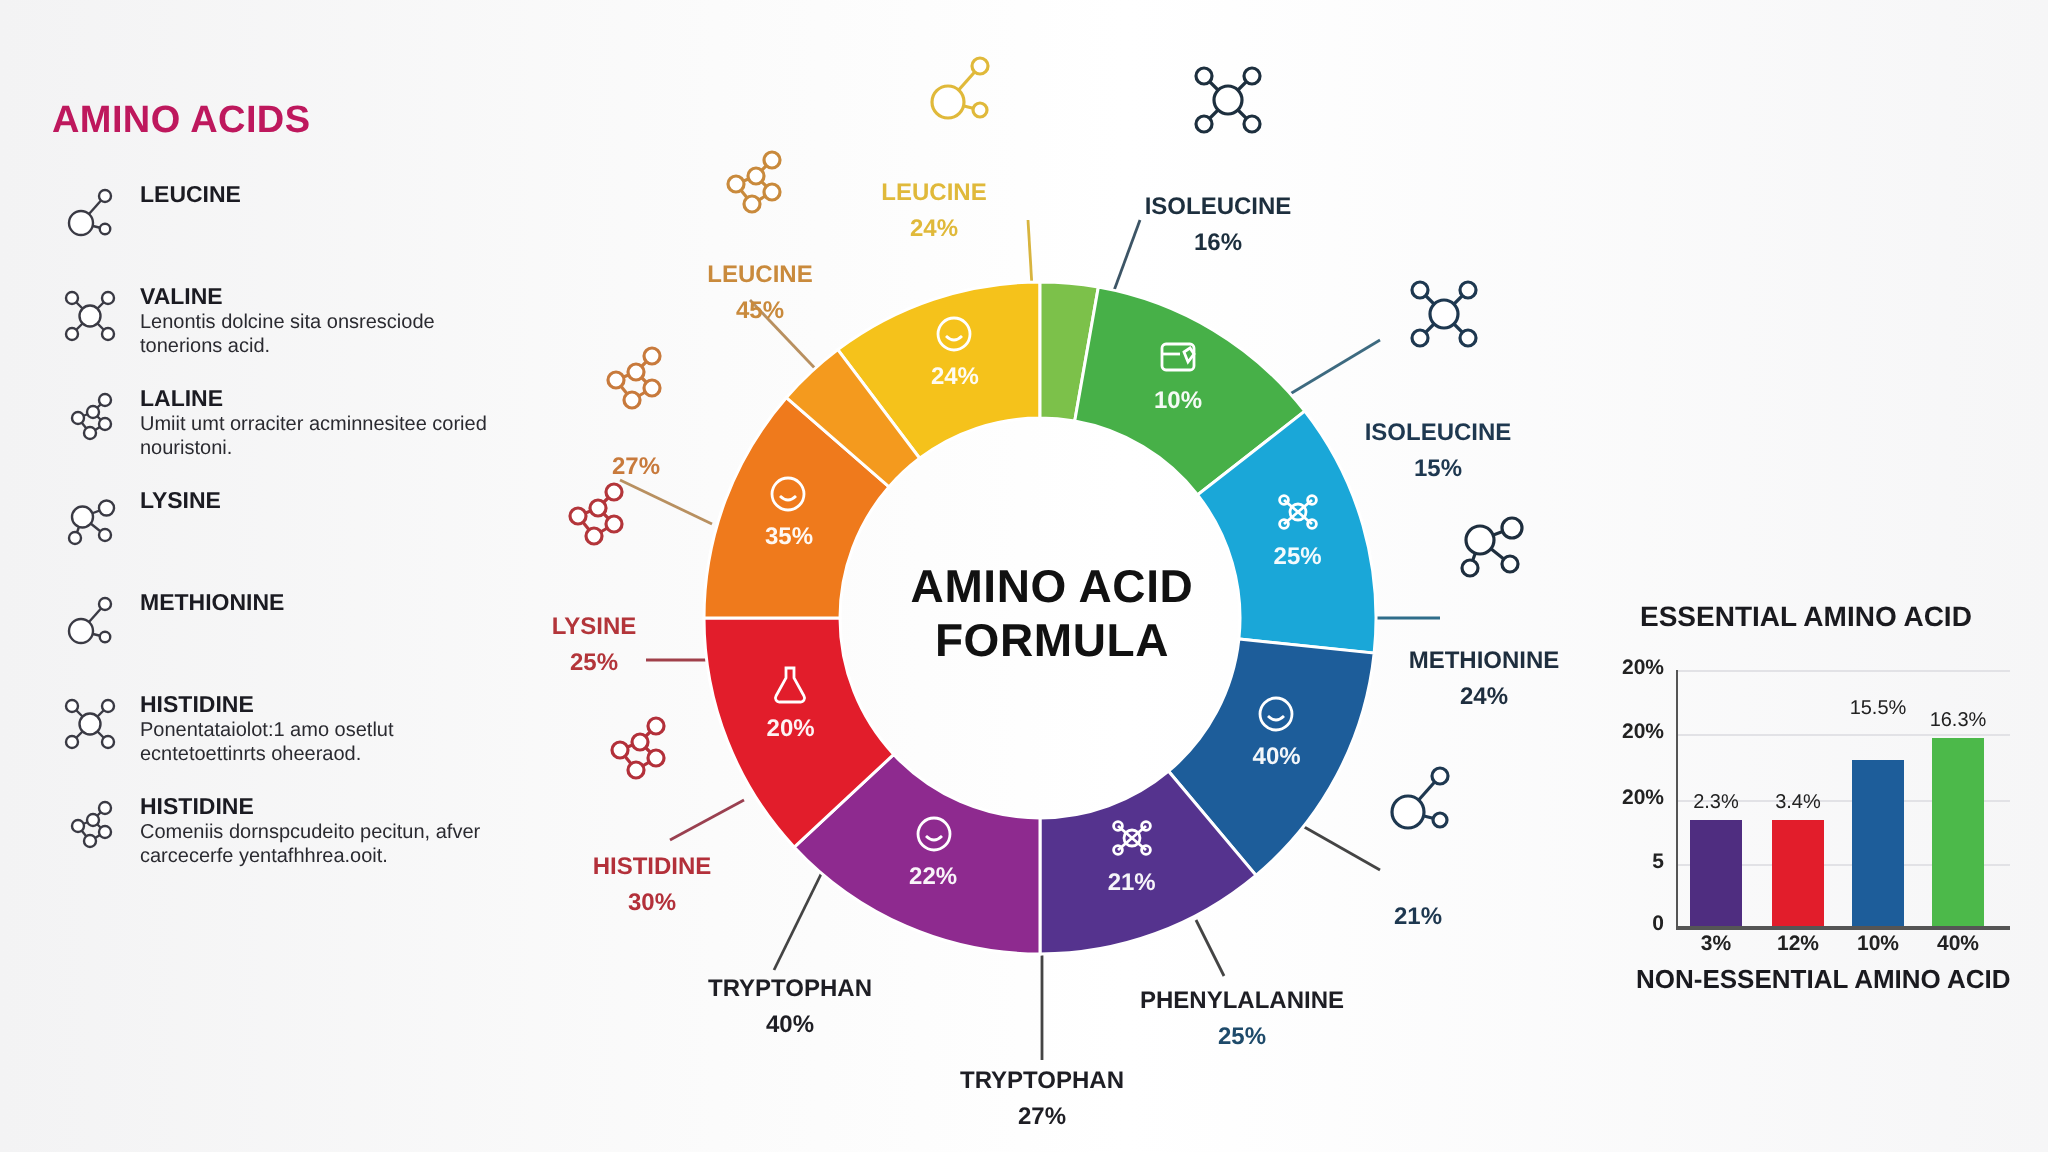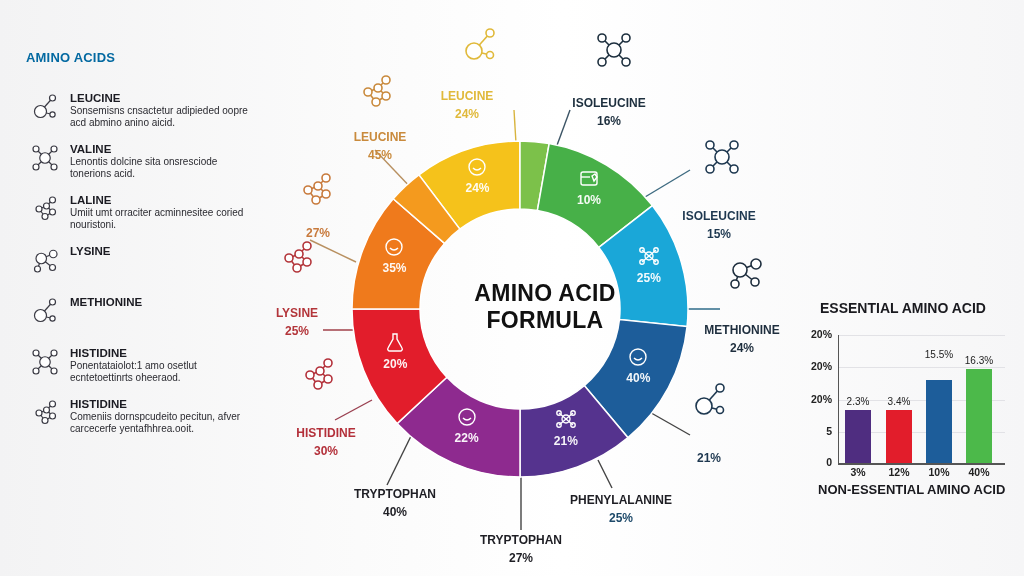--- a/index.html
+++ b/index.html
@@ -5,30 +5,30 @@
   html, body { margin: 0; padding: 0; }
   body {
     width: 1024px; height: 576px; overflow: hidden; position: relative;
     background: linear-gradient(90deg, #f3f3f4 0%, #fbfbfb 35%, #ffffff 55%, #f6f6f7 100%);
     font-family: "Liberation Sans", "DejaVu Sans", sans-serif;
     color: #1e1e24;
   }
   .abs { position: absolute; }
 
   
-  .left-title { left: 26px; top: 50px; font-size: 13px; font-weight: bold; letter-spacing: 0.2px; color: #0369a1; }
+  .left-title { left: 26px; top: 50px; font-size: 19px; font-weight: bold; letter-spacing: 0.2px; color: #be185d; }
   .list { left: 20px; top: 88px; width: 240px; }
   .list-item { position: absolute; left: 0; width: 240px; height: 50px; }
   .list-item .mol { position: absolute; left: 10px; top: 4px; width: 30px; height: 30px; }
   .list-item .name { position: absolute; left: 50px; top: 4px; font-size: 11.5px; font-weight: bold; color: #1b1b22; }
   .list-item .desc { position: absolute; left: 50px; top: 17px; font-size: 10px; line-height: 11.5px; color: #2a2a30; width: 190px; }
 
   
   #donut { left: 0; top: 0; width: 1024px; height: 576px; }
-  .center-title { left: 420px; top: 280px; width: 212px; text-align: center; font-size: 23px; font-weight: bold; line-height: 27px; color: #111; letter-spacing: 0.3px; margin-left: 19px; }
+  .center-title { left: 420px; top: 280px; width: 212px; text-align: center; font-size: 23px; font-weight: bold; line-height: 27px; color: #111; letter-spacing: 0.3px; }
   .seg-label { position: absolute; color: #ffffff; font-size: 12px; font-weight: bold; width: 50px; text-align: center; transform: translate(-50%, -50%); opacity: 0.95; }
 
   .callout { position: absolute; text-align: center; font-size: 12px; font-weight: bold; line-height: 18px; transform: translateX(-50%); white-space: nowrap; }
 
   
   .bar-title { left: 820px; top: 300px; font-size: 14px; font-weight: bold; color: #1a1a1f; white-space: nowrap; }
   .bar-xtitle { left: 818px; top: 482px; font-size: 13px; font-weight: bold; color: #1a1a1f; white-space: nowrap; }
   .ytick { position: absolute; font-size: 10.5px; font-weight: bold; color: #222; text-align: right; width: 28px; }
   .xtick { position: absolute; font-size: 10.5px; font-weight: bold; color: #222; text-align: center; width: 36px; transform: translateX(-50%); }
   .bar-val { position: absolute; font-size: 10px; color: #222; text-align: center; width: 40px; transform: translateX(-50%); }
@@ -44,21 +44,20 @@
       <div class="mol"><svg viewBox="0 0 40 40" width="30" height="30">
           <g fill="none" stroke="#3a3a44" stroke-width="1.6">
             <line x1="14" y1="26" x2="30" y2="8"></line>
             <line x1="14" y1="26" x2="30" y2="30"></line>
             <circle cx="14" cy="26" r="8" fill="#ffffff"></circle>
             <circle cx="30" cy="8" r="4" fill="#ffffff"></circle>
             <circle cx="30" cy="30" r="3.5" fill="#ffffff"></circle>
           </g>
         </svg></div>
       <div class="name">LEUCINE</div>
-      <div class="desc">Sonsemisns cnsactetur adipieded oopre acd abmino anino aicid.</div>
     </div>
     <div class="list-item" style="top: 51px;">
       <div class="mol"><svg viewBox="0 0 40 40" width="30" height="30">
           <g fill="none" stroke="#3a3a44" stroke-width="1.6">
             <line x1="20" y1="20" x2="8" y2="8"></line>
             <line x1="20" y1="20" x2="32" y2="8"></line>
             <line x1="20" y1="20" x2="8" y2="32"></line>
             <line x1="20" y1="20" x2="32" y2="32"></line>
             <circle cx="20" cy="20" r="7" fill="#ffffff"></circle>
             <circle cx="8" cy="8" r="4" fill="#ffffff"></circle>

